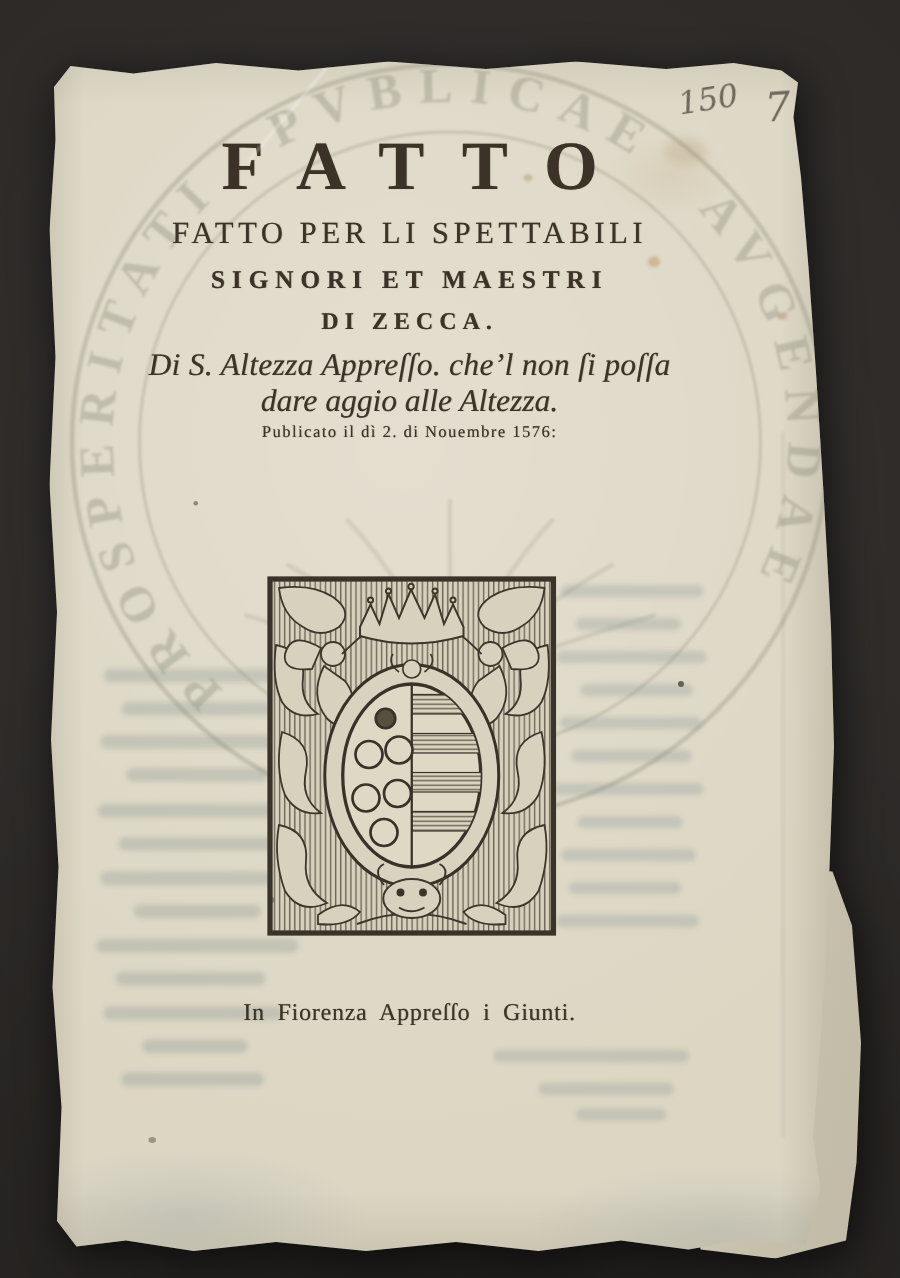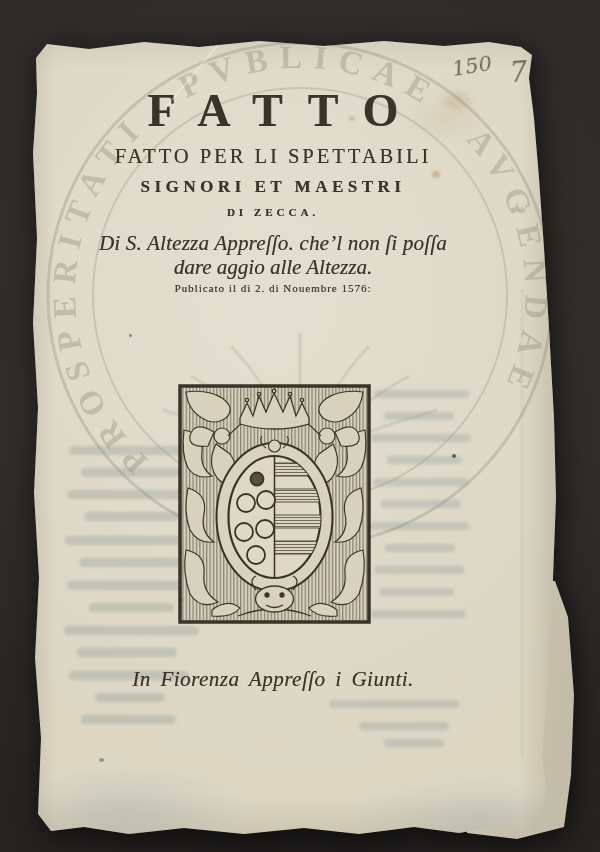--- a/index.html
+++ b/index.html
@@ -39,25 +39,25 @@
     font-family:"Liberation Serif",serif;font-size:33px;font-weight:700;
     letter-spacing:11px;word-spacing:28px;
     fill:rgba(128,131,110,0.34);
   }
   .print-col{position:absolute;left:0;top:0;width:488px;text-align:center;color:#3b3327;}
   .print-col > div{position:absolute;left:0;width:100%;}
   .ink{text-shadow:0.3px 0.3px 0.5px rgba(59,51,39,0.55);white-space:nowrap;}
   .t-bando{top:46px;font-size:46px;font-weight:700;letter-spacing:25px;padding-left:25px;box-sizing:border-box;}
   .t-fatto{top:107px;font-size:20.5px;font-weight:400;letter-spacing:3px;}
   .t-signori{top:139px;font-size:17px;font-weight:600;letter-spacing:4.5px;}
-  .t-zecca{top:168px;font-size:11px;font-weight:600;letter-spacing:4px;}
+  .t-zecca{top:168px;font-size:16px;font-weight:600;letter-spacing:4px;}
   .t-ital1{top:193px;font-size:21px;font-style:italic;letter-spacing:0.2px;}
   .t-ital2{top:217px;font-size:21px;font-style:italic;}
   .t-publ{top:244px;font-size:11px;letter-spacing:1px;}
-  .t-impr{top:629px;font-size:21px;word-spacing:4px;letter-spacing:0.5px;font-style:italic;}
+  .t-impr{top:629px;font-size:16px;word-spacing:4px;letter-spacing:0.5px;}
   .handwriting{position:absolute;color:#6d675c;font-style:italic;font-family:"DejaVu Serif",serif;filter:blur(0.3px);}
   .hw1{left:423px;top:16px;font-size:21px;transform:rotate(-9deg);}
   .hw2{left:481px;top:18px;font-size:27px;transform:rotate(-4deg);}
   .woodcut{position:absolute;left:149px;top:346px;width:193px;height:240px;}
   .ghost{position:absolute;height:9px;border-radius:5px;background:rgba(134,147,142,0.30);filter:blur(1.7px);}
   .ghost.r{height:8px;background:rgba(128,142,146,0.28);}
   .stain{position:absolute;border-radius:50%;}
   .crease1{position:absolute;left:118px;top:28px;width:105px;height:2px;background:rgba(255,255,255,0.30);transform:rotate(-50deg);filter:blur(0.6px);}
   .crease2{position:absolute;left:492px;top:250px;width:2px;height:470px;background:rgba(80,70,50,0.08);filter:blur(1px);}
 </style>

